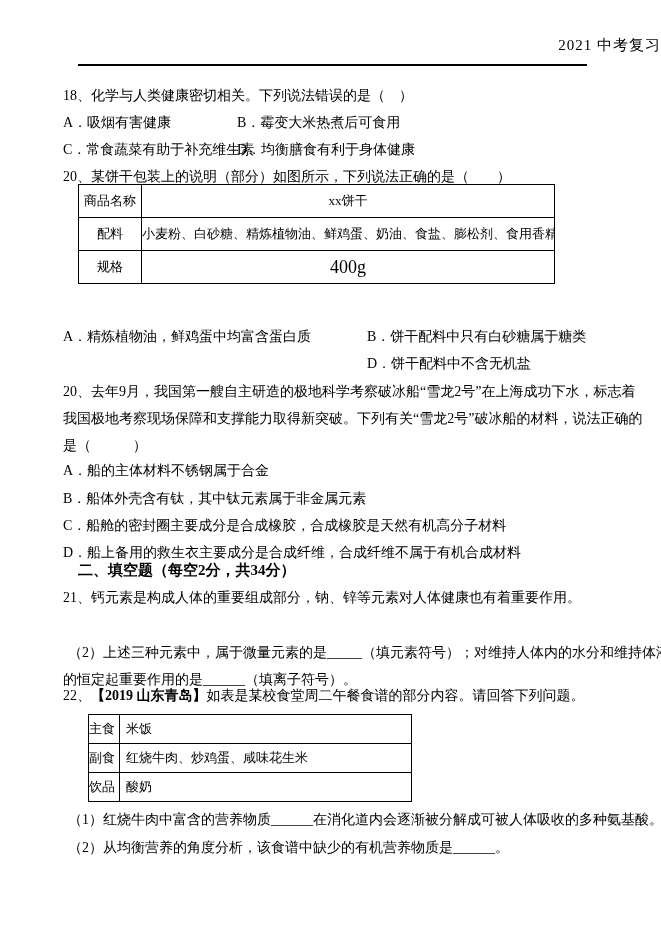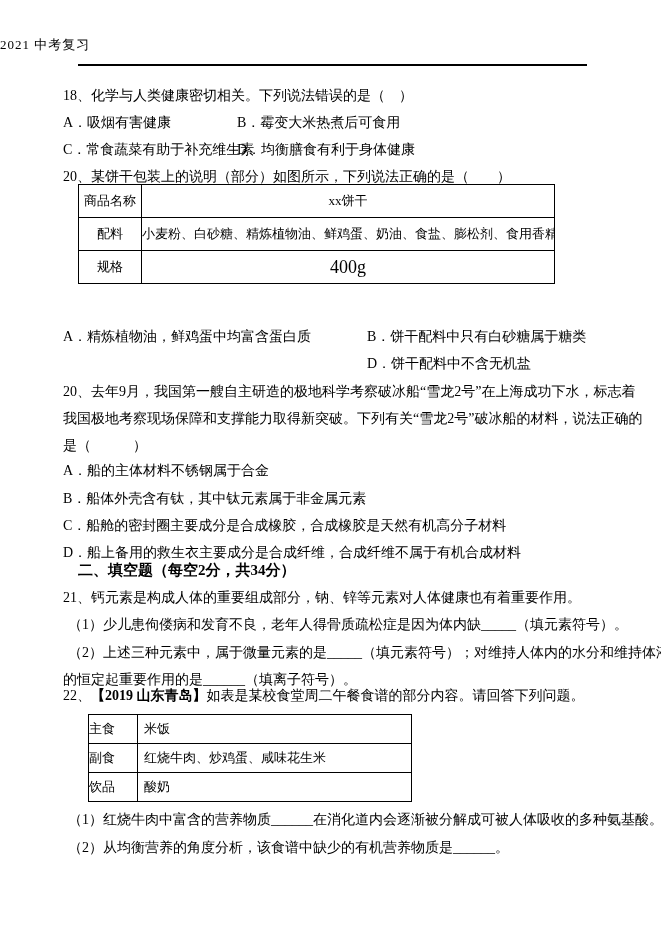--- a/index.html
+++ b/index.html
@@ -11,22 +11,22 @@
     background: #ffffff;
     font-family: "Liberation Serif", "DejaVu Serif", serif;
     color: #000000;
     overflow: hidden;
   }
   .header-title {
     position: absolute;
     top: 36px;
     left: 0;
     width: 100%;
-    text-align: left;
-    font-size: 13px;
+    text-align: right;
+    font-size: 15px;
     letter-spacing: 1px;
   }
   .header-rule {
     position: absolute;
     top: 64px;
     left: 78px;
     width: 509px;
     border-top: 2px solid #000;
   }
   .line {
@@ -49,21 +49,21 @@
     white-space: nowrap;
   }
   table { border-collapse: collapse; position: absolute; table-layout: fixed; }
   td { border: 1px solid #000; font-size: 13px; overflow: hidden; }
   .t1 { top: 184px; left: 78px; width: 477px; }
   .t1 td { height: 33px; text-align: center; white-space: nowrap; }
   .t1 .c-label { width: 63px; }
   .t1 .small-serif { font-size: 18px; }
   .t2 { top: 714px; left: 88px; width: 324px; }
   .t2 td { height: 29px; text-align: left; white-space: nowrap; }
-  .t2 .c-label { width: 49px; padding-left: 0; }
+  .t2 .c-label { width: 31px; padding-left: 0; }
   .t2 .c-value { padding-left: 6px; }
   .bold { font-weight: bold; }
 </style>
 </head>
 <body>
 
 <div class="page">
 
   <div class="header-title">2021 中考复习</div>
   <div class="header-rule"></div>
@@ -109,21 +109,20 @@
   <div class="line" style="top:410px">我国极地考察现场保障和支撑能力取得新突破。下列有关“雪龙2号”破冰船的材料，说法正确的</div>
   <div class="line" style="top:437px">是（　　　）</div>
   <div class="line" style="top:462px">A．船的主体材料不锈钢属于合金</div>
   <div class="line" style="top:490px">B．船体外壳含有钛，其中钛元素属于非金属元素</div>
   <div class="line" style="top:517px">C．船舱的密封圈主要成分是合成橡胶，合成橡胶是天然有机高分子材料</div>
   <div class="line" style="top:544px">D．船上备用的救生衣主要成分是合成纤维，合成纤维不属于有机合成材料</div>
 
   <div class="section-heading" style="top:561px">二、填空题（每空2分，共34分）</div>
 
   <div class="line" style="top:589px">21、钙元素是构成人体的重要组成部分，钠、锌等元素对人体健康也有着重要作用。</div>
-  <div class="line indent1" style="top:616px">（1）少儿患佝偻病和发育不良，老年人得骨质疏松症是因为体内缺_____（填元素符号）。</div>
   <div class="line indent1" style="top:644px">（2）上述三种元素中，属于微量元素的是_____（填元素符号）；对维持人体内的水分和维持体液 pH</div>
   <div class="line" style="top:671px">的恒定起重要作用的是______（填离子符号）。</div>
 
   <div class="line" style="top:687px">
     <span>22、</span><span class="bold">【2019 山东青岛】</span><span>如表是某校食堂周二午餐食谱的部分内容。请回答下列问题。</span>
   </div>
 
   <table class="t2">
     <tbody>
         <tr>

